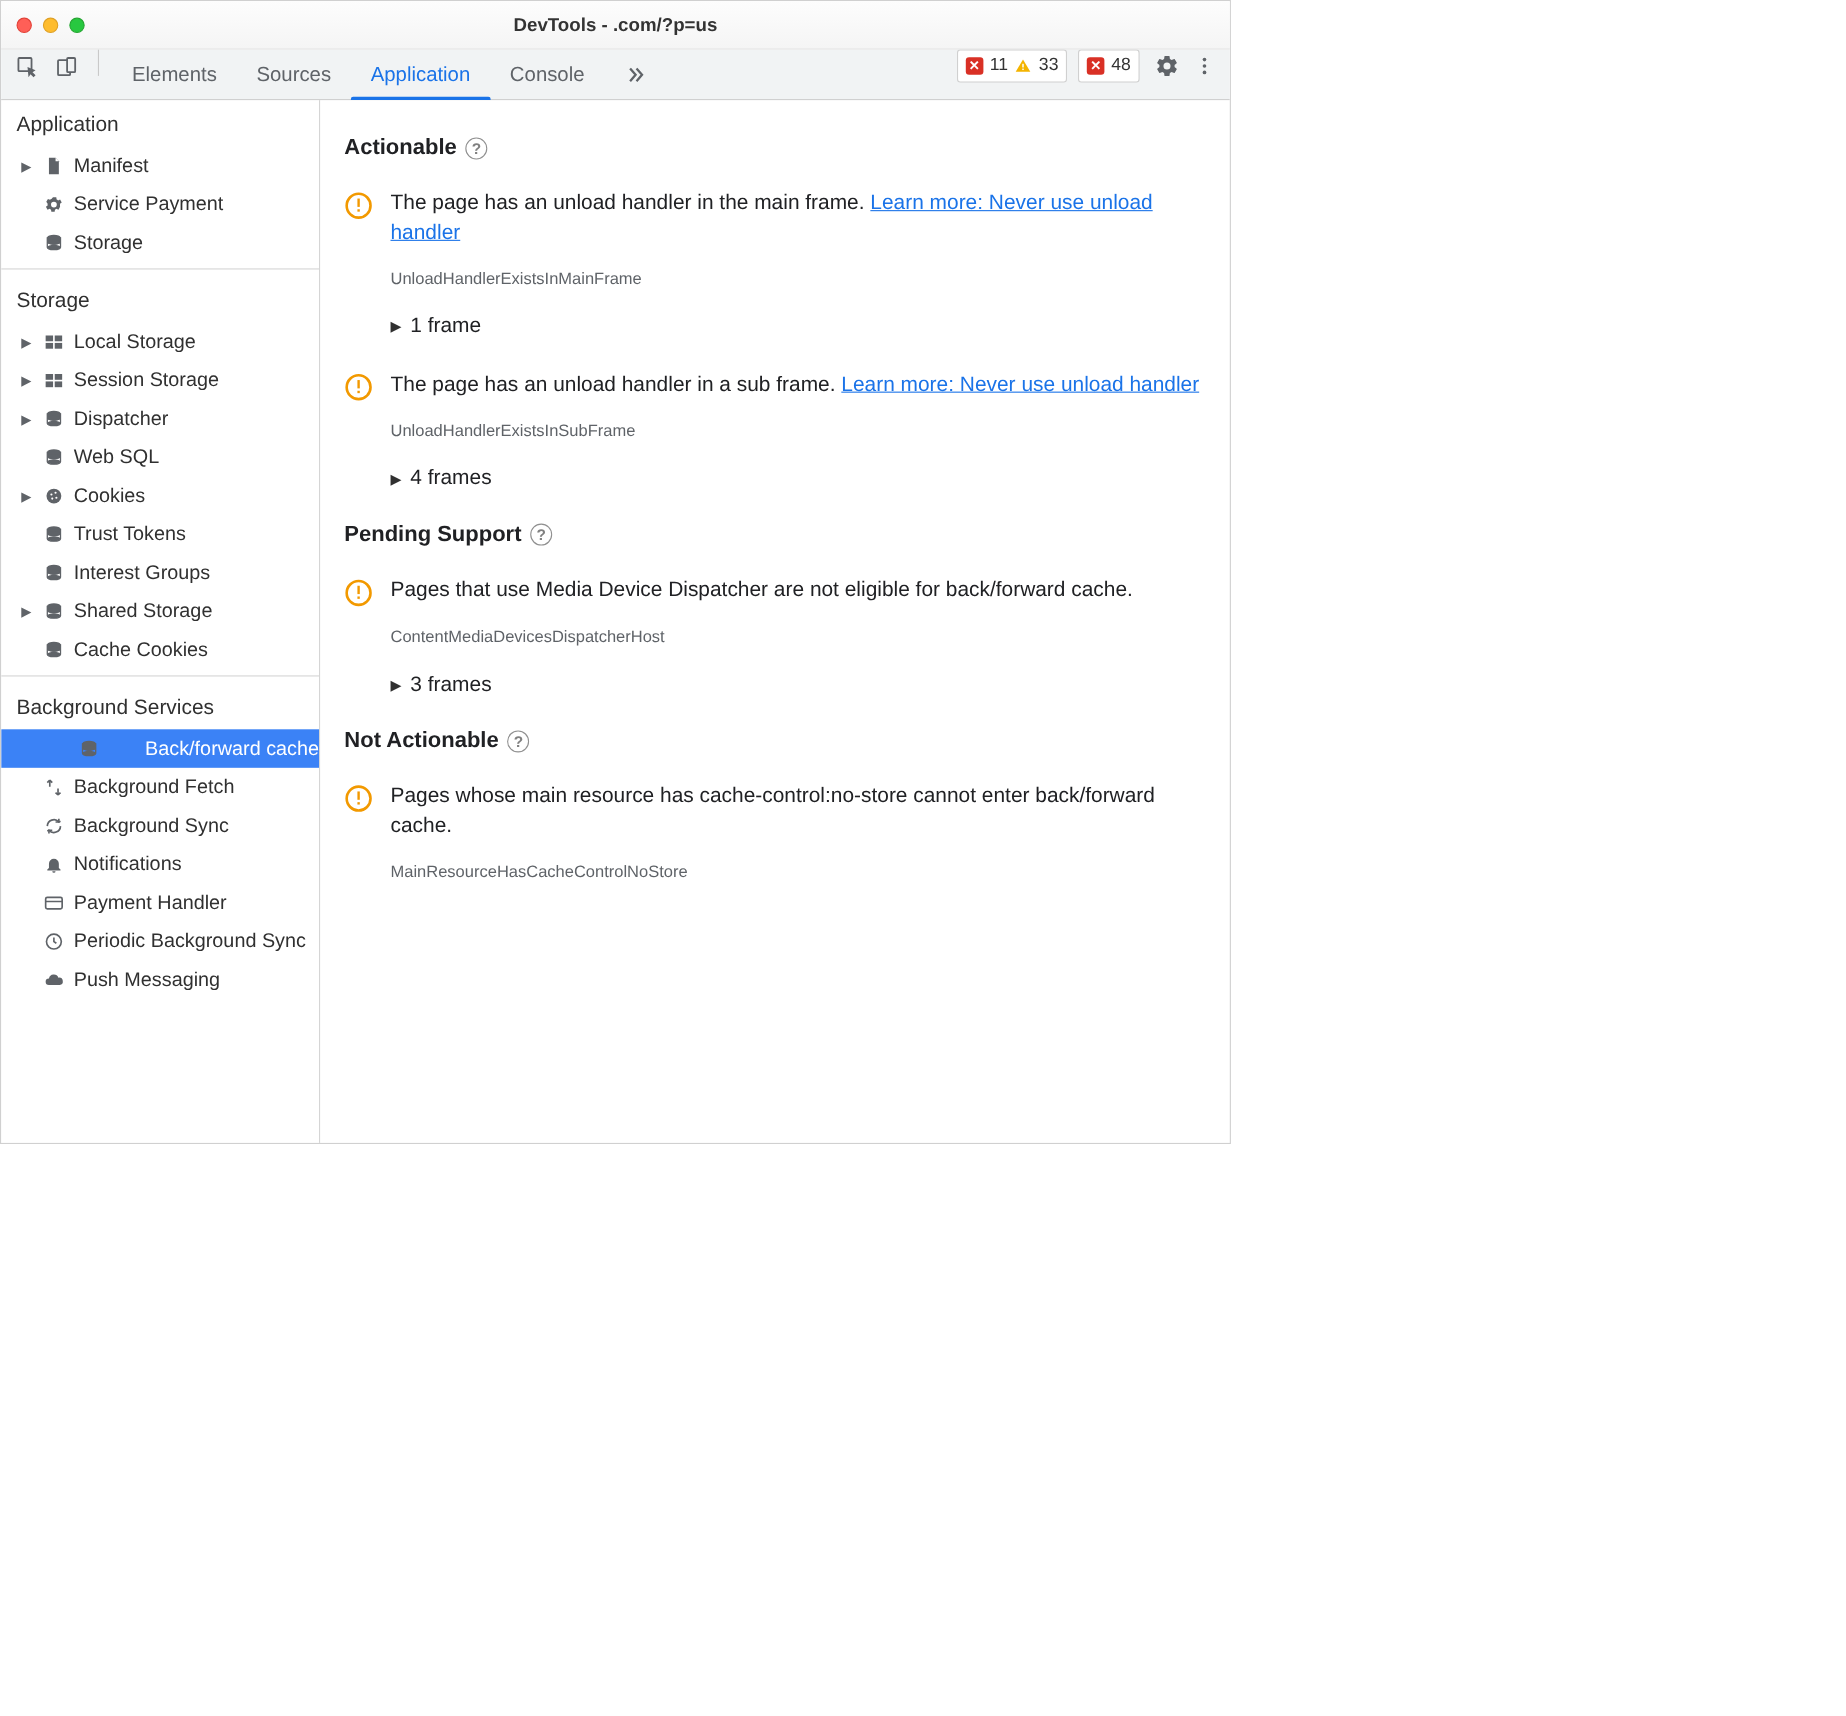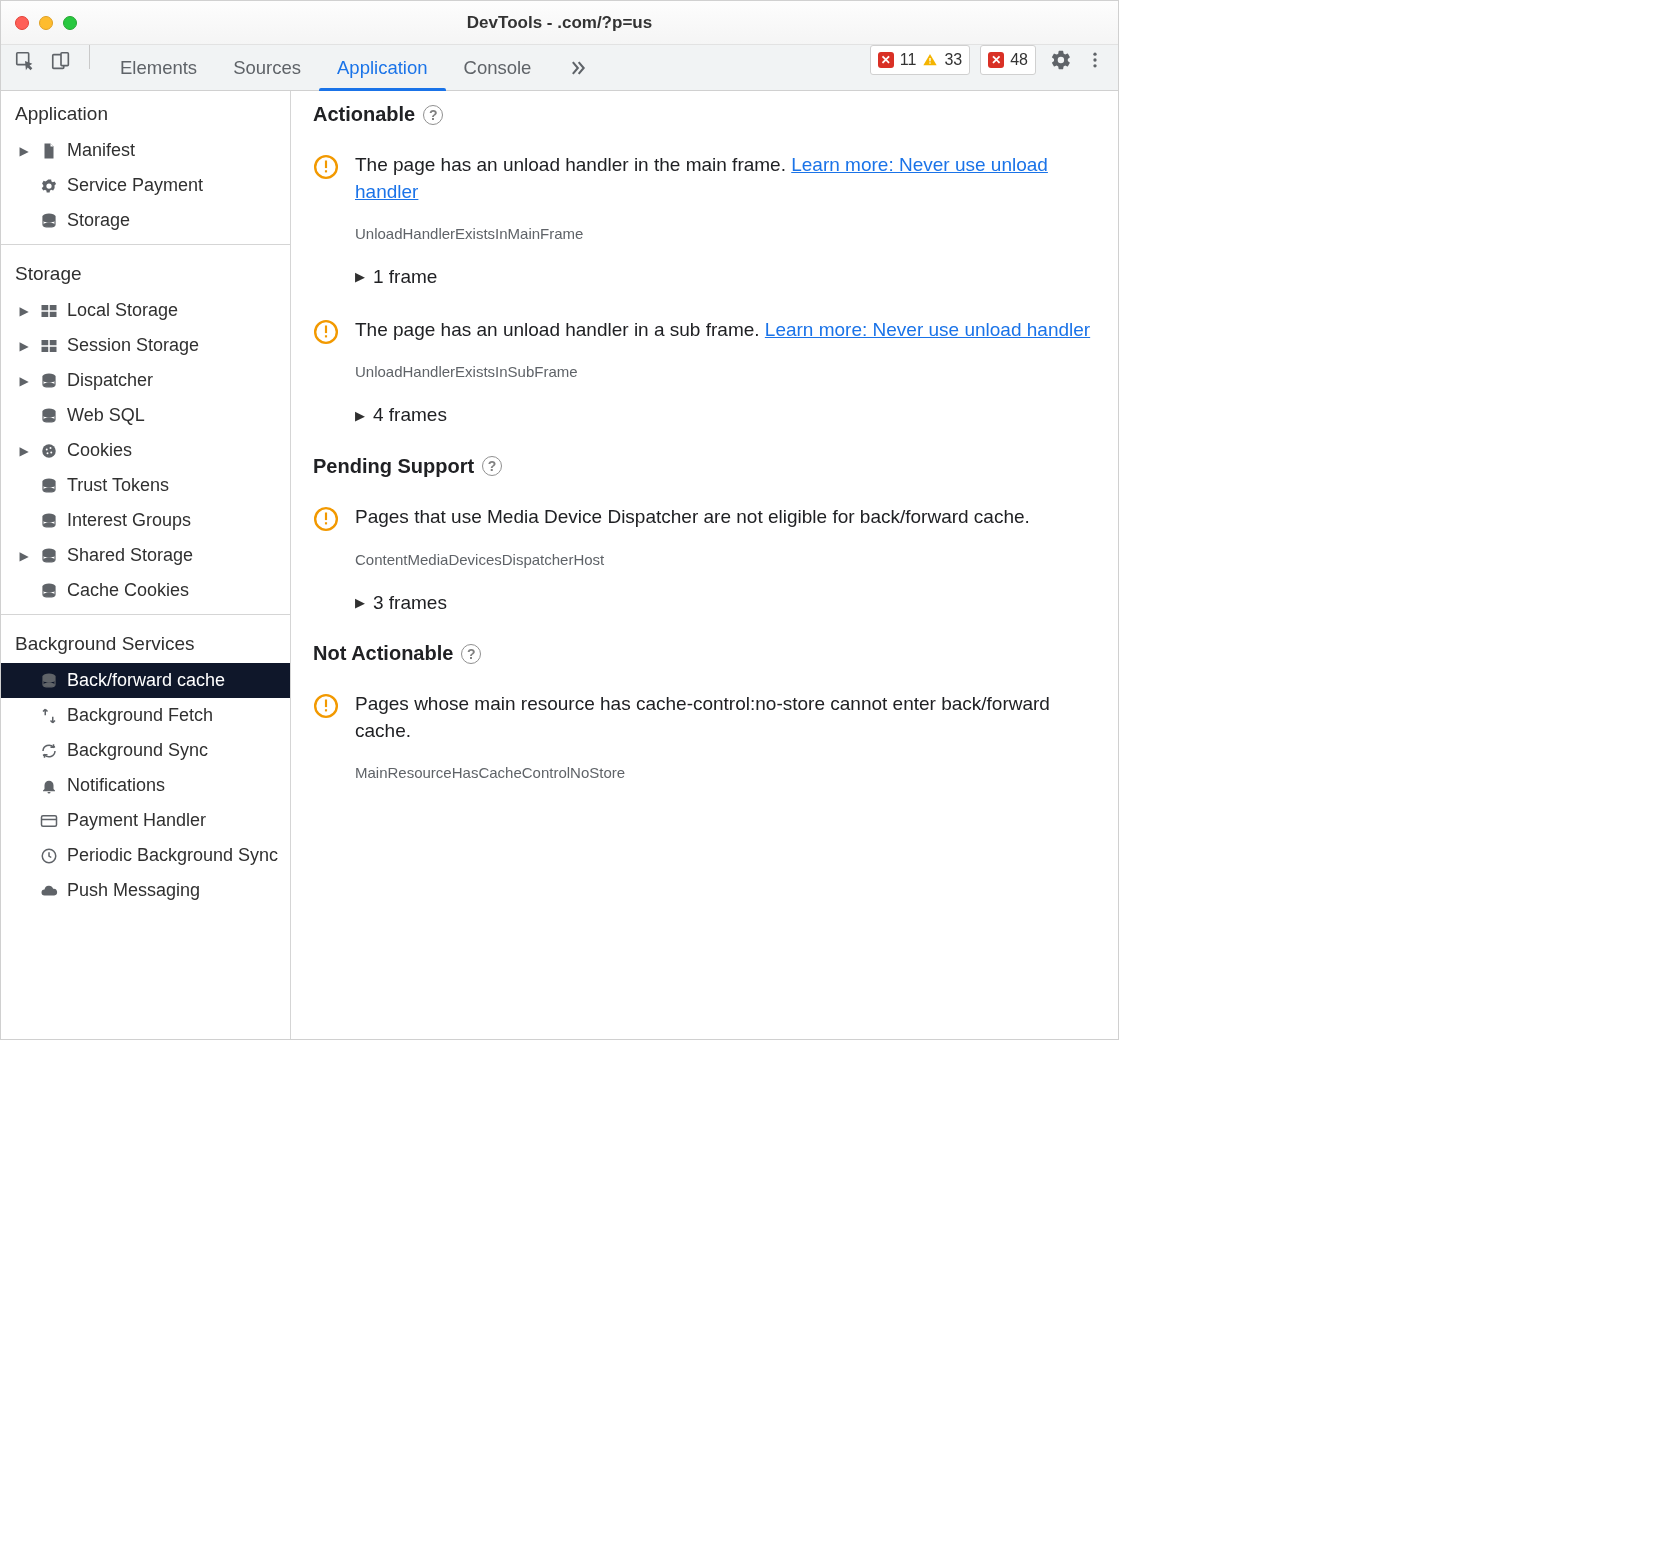--- a/index.html
+++ b/index.html
@@ -78,24 +78,24 @@
     width: 290px; border-right:1px solid #d5d5d5; overflow-y:auto;
     font-size:18px; color:#303030;
   }
   .section-hdr { padding:12px 14px 8px; font-size:19px; color:#303030;}
   .tree-item {
     display:flex; align-items:center; height:35px; padding-left:16px; gap:8px; cursor:pointer;
   }
   .tree-item .arrow { width:14px; text-align:center; color:#5f6368; font-size:12px;}
   .tree-item .noarrow { width:14px;}
   .tree-item .ic { width:20px; height:20px; display:flex; align-items:center; justify-content:center; color:#5f6368;}
-  .tree-item.selected { background:#0f172a; color:#fff;}
+  .tree-item.selected { background:#3b82f6; color:#fff;justify-content:space-between;}
   .tree-item.selected .ic, .tree-item.selected .arrow { color:#fff;}
   .hr { height:1px; background:#d5d5d5; margin:6px 0;}
-  .content { flex:1; overflow-y:auto; padding:6px 22px 28px;}
+  .content { flex:1; overflow-y:auto; padding:26px 22px 28px;}
   .grp-title {
     font-size:20px; font-weight:700; color:#202124; display:flex; align-items:center; gap:8px;
     margin: 6px 0 26px;
   }
   .grp-title.mt { margin-top:18px;}
   .help {
     width:20px; height:20px; border:1.5px solid #909090; border-radius:50%;
     display:flex; align-items:center; justify-content:center; font-size:14px; color:#808080; font-weight:600; cursor:pointer;
   }
   .issue { display:flex; gap:16px; margin-bottom:26px;}

